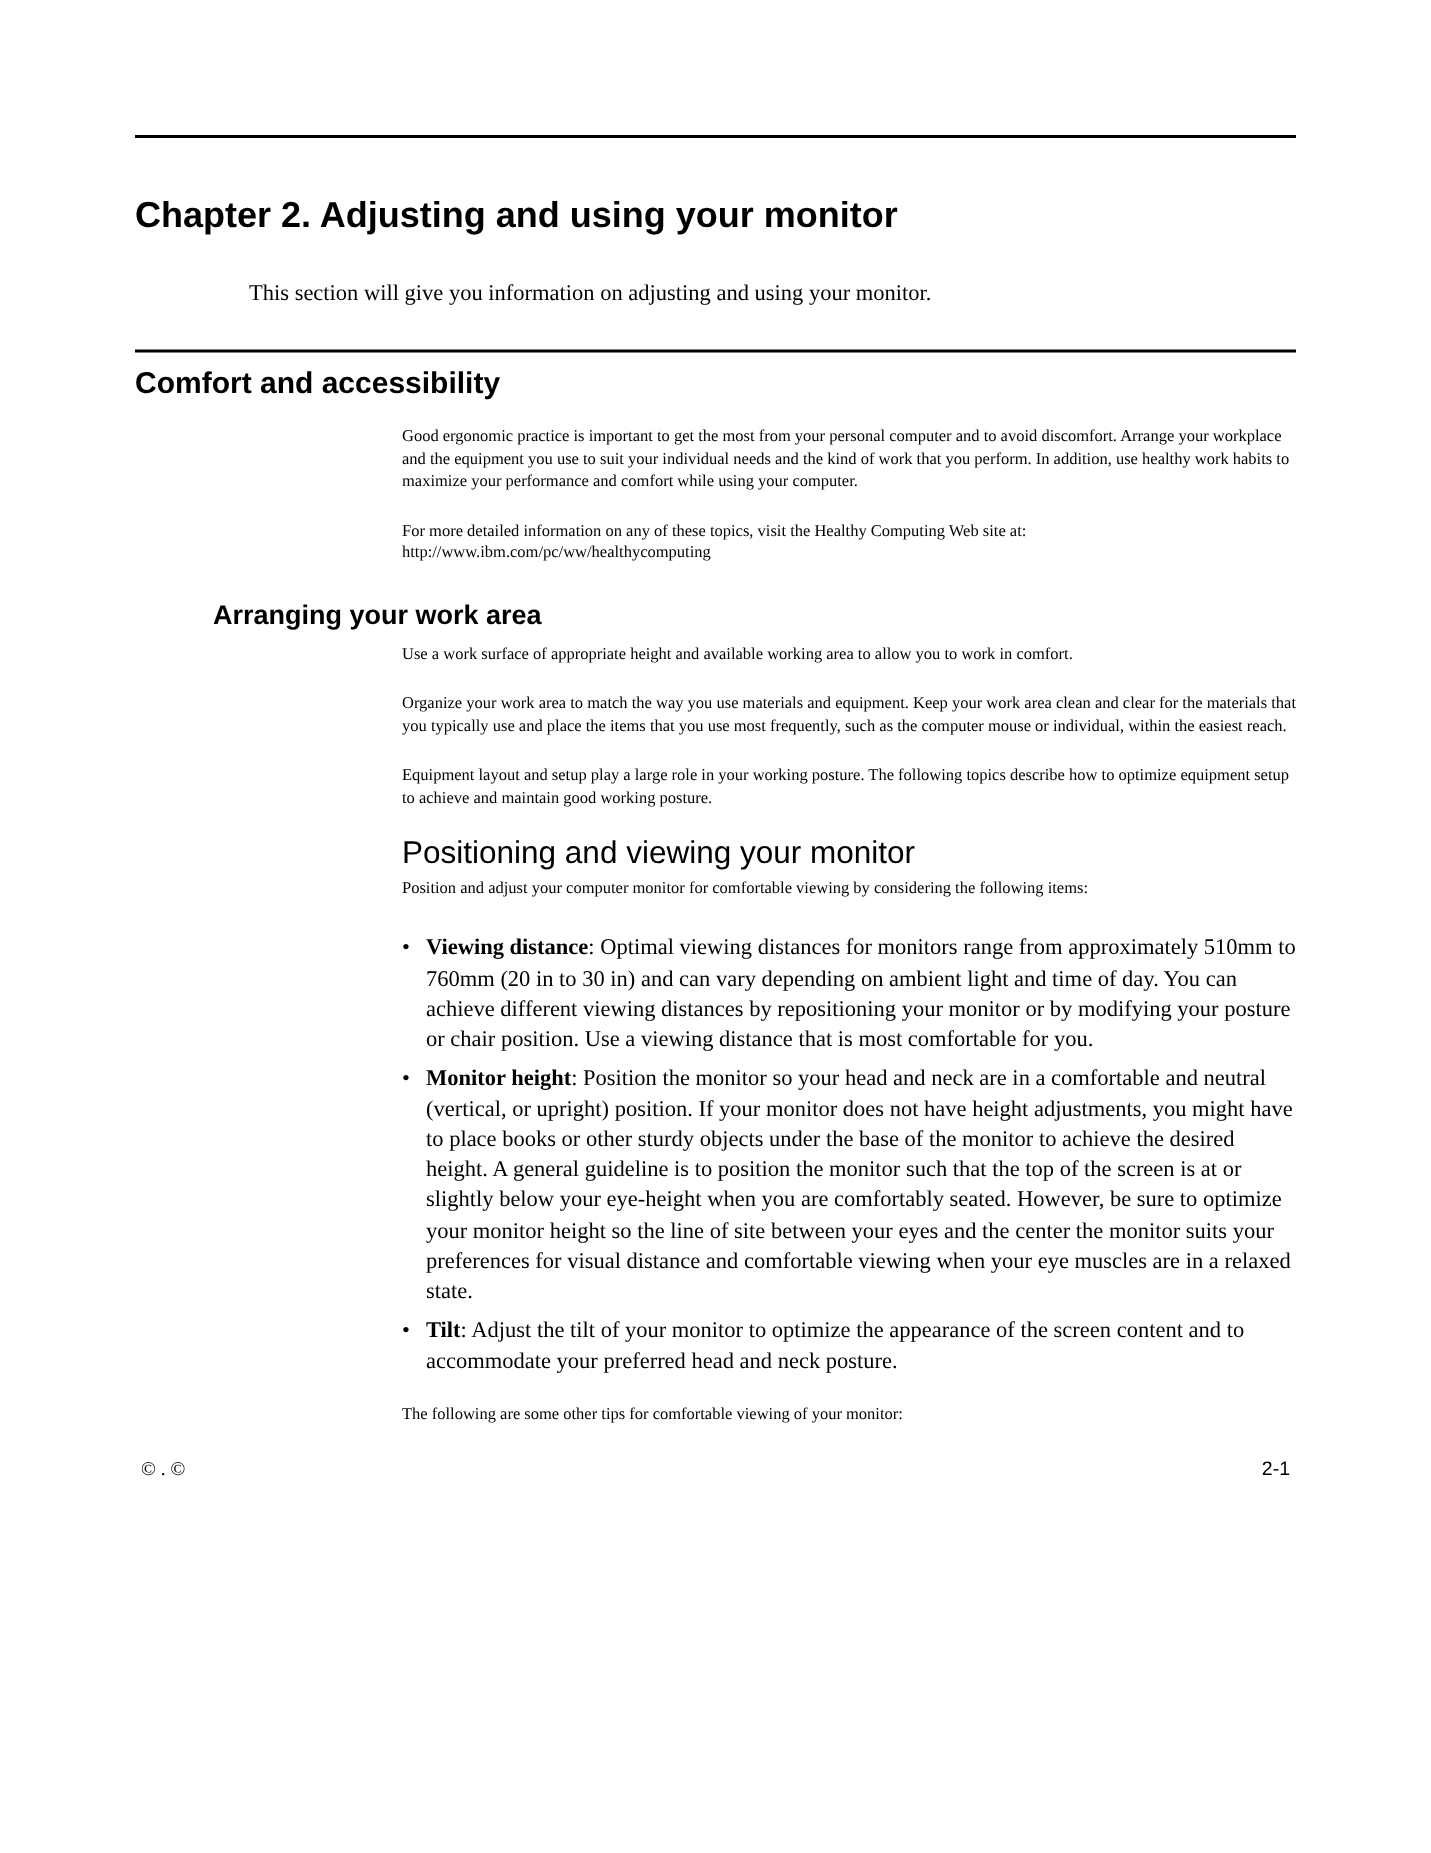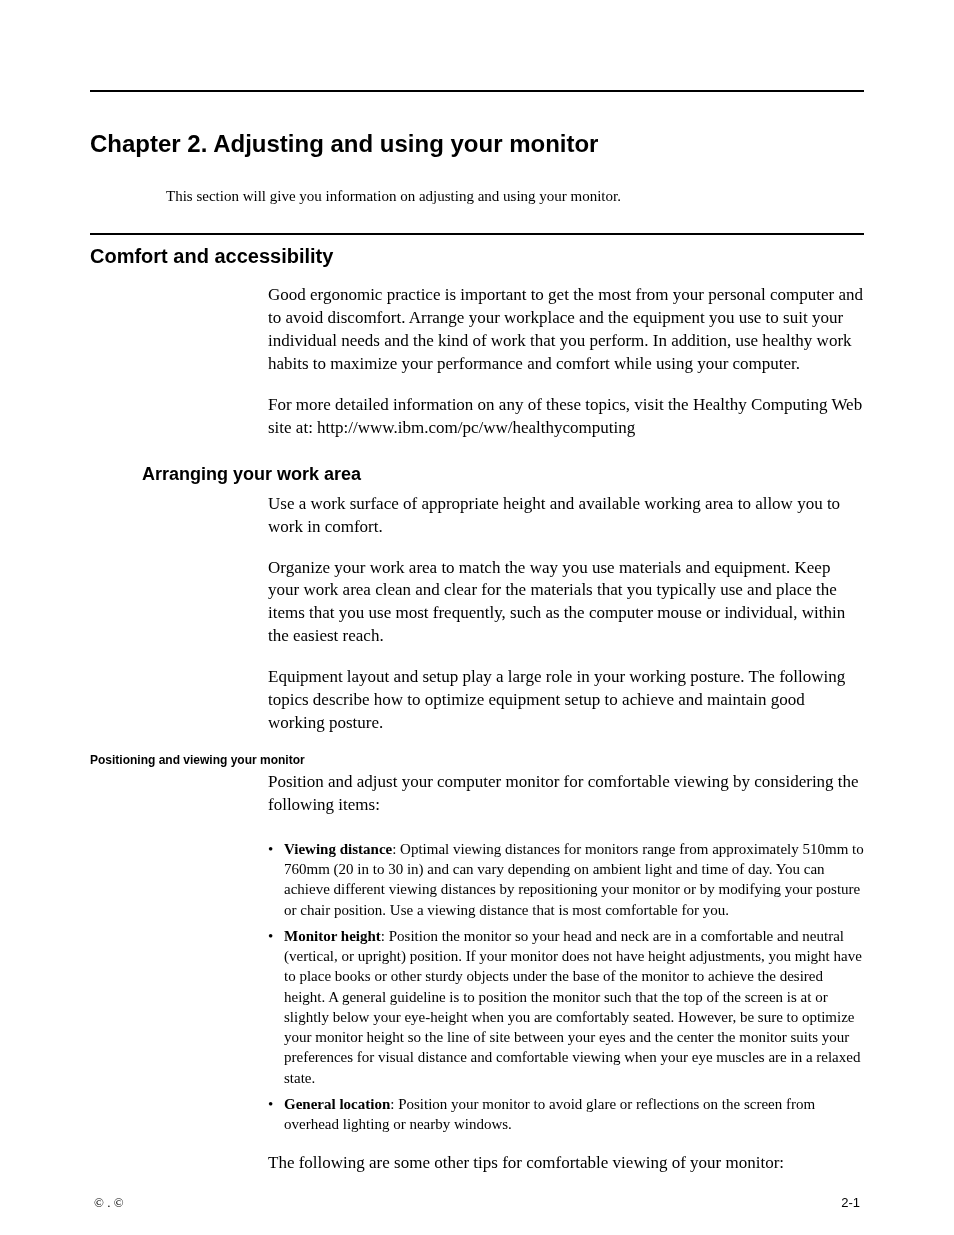--- a/index.html
+++ b/index.html
@@ -35,39 +35,40 @@
       border-top: 2px solid #000;
       margin-bottom: 10px;
     }
     h2 {
       font-family: Arial, Helvetica, sans-serif;
       font-weight: bold;
       font-size: 20px;
       margin-bottom: 16px;
     }
     .body-para {
-      font-size: 17px;
+      font-size: 11px;
       margin-left: 178px;
       margin-bottom: 18px;
       line-height: 1.35;
     }
     .body-para.tight {
       margin-bottom: 24px;
     }
     h3 {
       font-family: Arial, Helvetica, sans-serif;
       font-weight: bold;
       font-size: 18px;
       margin-left: 52px;
       margin-bottom: 8px;
     }
     h4 {
       font-family: Arial, Helvetica, sans-serif;
-      font-weight: bold;
-      font-size: 12px;
+      font-weight: normal;
+      font-size: 21px;
+      margin-left: 178px;
       margin-bottom: 4px;
     }
     ul {
       margin-left: 178px;
       list-style: none;
       margin-bottom: 18px;
     }
     ul li {
       font-size: 15px;
       line-height: 1.35;
@@ -125,21 +126,21 @@
 <p class="body-para" style="margin-bottom:22px;">Position and adjust your computer monitor for comfortable viewing by considering the following items:</p>
 
 <ul>
   <li>
     <span class="bullet">•</span><span class="bold">Viewing distance</span><span>: Optimal viewing distances for monitors range from approximately 510mm to 760mm (20 in to 30 in) and can vary depending on ambient light and time of day. You can achieve different viewing distances by repositioning your monitor or by modifying your posture or chair position. Use a viewing distance that is most comfortable for you.</span>
   </li>
   <li>
     <span class="bullet">•</span><span class="bold">Monitor height</span><span>: Position the monitor so your head and neck are in a comfortable and neutral (vertical, or upright) position. If your monitor does not have height adjustments, you might have to place books or other sturdy objects under the base of the monitor to achieve the desired height. A general guideline is to position the monitor such that the top of the screen is at or slightly below your eye-height when you are comfortably seated. However, be sure to optimize your monitor height so the line of site between your eyes and the center the monitor suits your preferences for visual distance and comfortable viewing when your eye muscles are in a relaxed state.</span>
   </li>
   <li>
-    <span class="bullet">•</span><span class="bold">General location</span><span>: Position your monitor to avoid glare or reflections on the screen from overhead lighting or nearby windows.</span>
+    <span class="bullet">•</span><span class="bold">Tilt</span><span>: Adjust the tilt of your monitor to optimize the appearance of the screen content and to accommodate your preferred head and neck posture.</span>
   </li>
 </ul>
 
 <p class="body-para">The following are some other tips for comfortable viewing of your monitor:</p>
 
 <div class="footer">
   <span class="footer-left">©                                 . ©</span>
   <span class="footer-right">2-1</span>
 </div>
 

